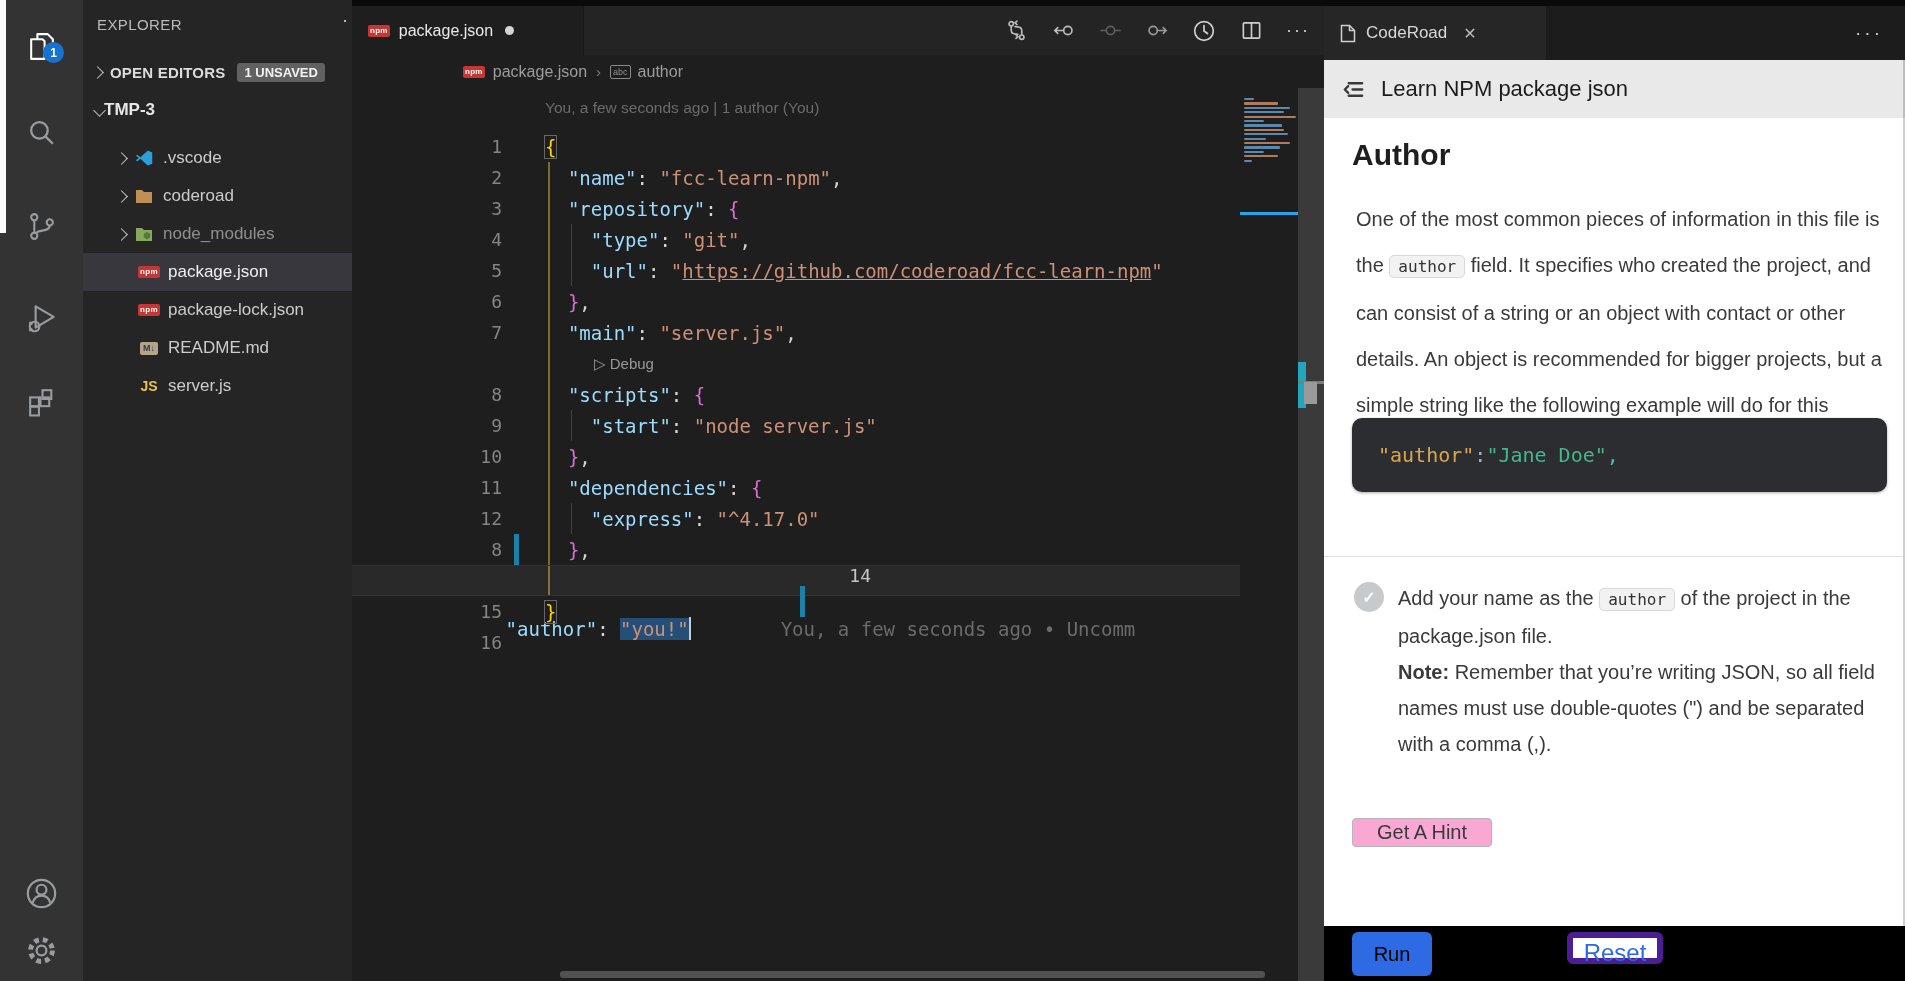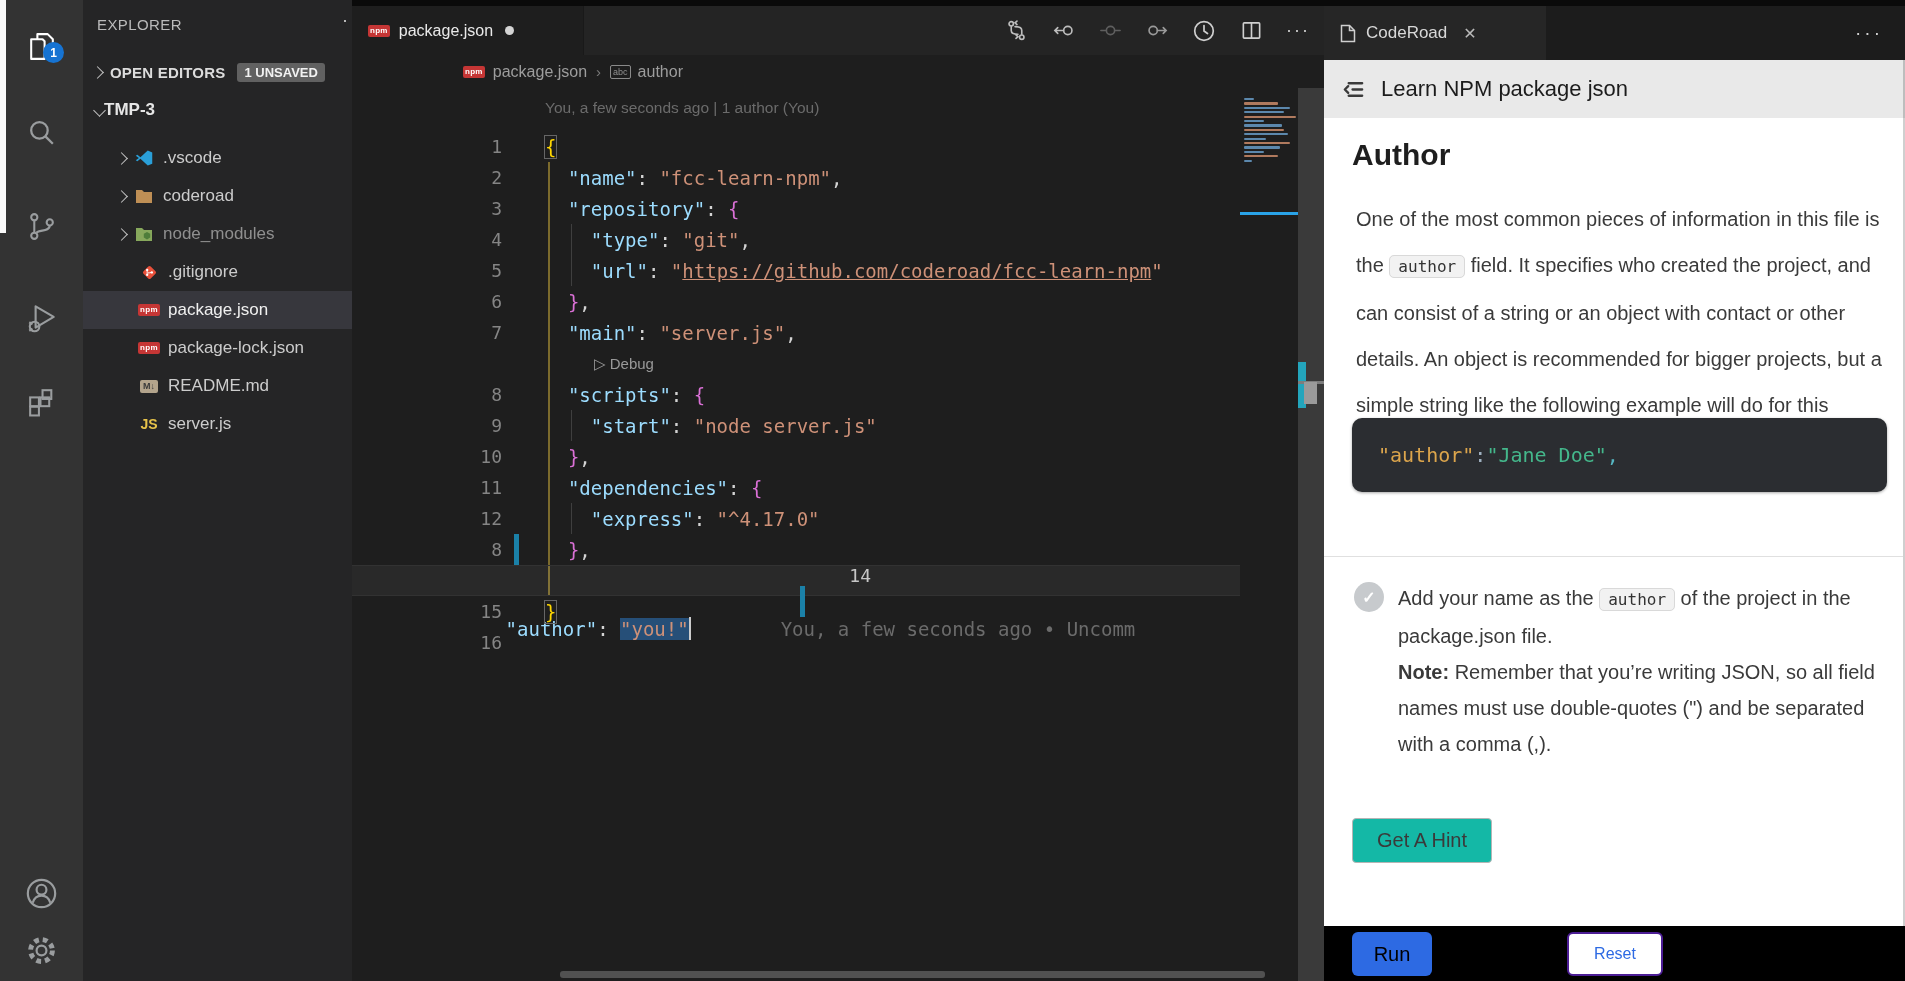--- a/index.html
+++ b/index.html
@@ -102,27 +102,27 @@
              display:flex;align-items:center;padding-left:26px;box-sizing:border-box;
              font-family:"DejaVu Sans Mono",monospace;font-size:20px;box-shadow:0 1px 3px rgba(0,0,0,.35);}
   .cb-key{color:#dca54c;}
   .cb-p{color:#9fb0c0;}
   .cb-val{color:#44b78b;}
   .cb-comma{color:#56b6c2;}
   .pdivider{position:absolute;left:0;top:438px;width:100%;height:1px;background:#e0e0e0;}
   .checkcircle{position:absolute;left:30px;top:464px;width:30px;height:30px;border-radius:50%;background:#c7cacd;
                color:#fff;font-size:16px;font-weight:bold;display:flex;align-items:center;justify-content:center;}
   .tasktext{position:absolute;left:74px;top:462px;width:482px;font-size:20px;line-height:36px;color:#3a3a3a;}
-  .hintbtn{position:absolute;left:28px;top:700px;background:#14b8a6;border:1px solid #b5b5b5;border-radius:4px;
-           padding:10px 24px;font-size:20px;color:#3a3a3a;font-family:"Liberation Sans",sans-serif;cursor:pointer;}
+  .hintbtn{position:absolute;left:28px;top:700px;background:#f9a8d4;border:1px solid #b5b5b5;border-radius:4px;
+           padding:2px 24px;font-size:20px;color:#3a3a3a;font-family:"Liberation Sans",sans-serif;cursor:pointer;}
   .pbottom{position:absolute;left:0;top:926px;width:100%;height:55px;background:#000;}
   .runbtn{position:absolute;left:28px;top:6px;width:80px;height:44px;background:#2d6ae3;color:#000000;border:none;
           border-radius:6px;font-size:20px;font-family:"Liberation Sans",sans-serif;cursor:pointer;}
-  .resetbtn{position:absolute;left:243px;top:6px;width:96px;height:44px;background:#fff;color:#2d6ae3;
-            border:2px solid #4c1d95;border-radius:6px;font-size:16px;font-family:"Liberation Sans",sans-serif;cursor:pointer;box-sizing:border-box;}
+  .resetbtn{position:absolute;left:243px;top:6px;width:96px;height:32px;background:#fff;color:#2d6ae3;
+            border:6px solid #4c1d95;border-radius:6px;font-size:24px;font-family:"Liberation Sans",sans-serif;cursor:pointer;box-sizing:border-box;}
   svg{display:block;}
 </style>
 </head>
 <body>
 
 <div class="stage">
 
   <div class="abs activitybar">
     <div class="abicon" style="top:16px;">
       <svg width="33" height="33" viewBox="0 0 32 32" fill="none" stroke="#ffffff" stroke-width="2" stroke-linejoin="round">
@@ -210,32 +210,20 @@
         </div>
         <div class="frow dim">
           <span class="chev r"></span>
           <span class="fico">
             <svg width="18" height="15" viewBox="0 0 18 15">
               <path fill="#87a85c" d="M1 1h6l2 2h8v11H1z"></path>
               <path fill="#4e7d3a" d="M12 5l3.2 1.8v3.8L12 12.4 8.8 10.6V6.8z"></path>
             </svg>
           </span>
           <span class="fname">node_modules</span>
-        </div>
-        <div class="frow nochev">
-          <span class="fico">
-            <svg width="17" height="17" viewBox="0 0 16 16">
-              <rect x="3.2" y="3.2" width="9.6" height="9.6" rx="1.6" transform="rotate(45 8 8)" fill="#e8503a"></rect>
-              <circle cx="5.8" cy="5.6" r="1.1" fill="#fff"></circle>
-              <circle cx="5.8" cy="10.2" r="1.1" fill="#fff"></circle>
-              <circle cx="10.2" cy="7.9" r="1.1" fill="#fff"></circle>
-              <path d="M5.8 6.6v2.8M6.6 8.4c1.4 0 2.2-.2 2.8-.4" stroke="#fff" stroke-width=".9" fill="none"></path>
-            </svg>
-          </span>
-          <span class="fname">.gitignore</span>
         </div>
         <div class="frow nochev sel">
           <span class="fico">
             <span class="npmbox">npm</span>
           </span>
           <span class="fname">package.json</span>
         </div>
         <div class="frow nochev">
           <span class="fico">
             <span class="npmbox">npm</span>

